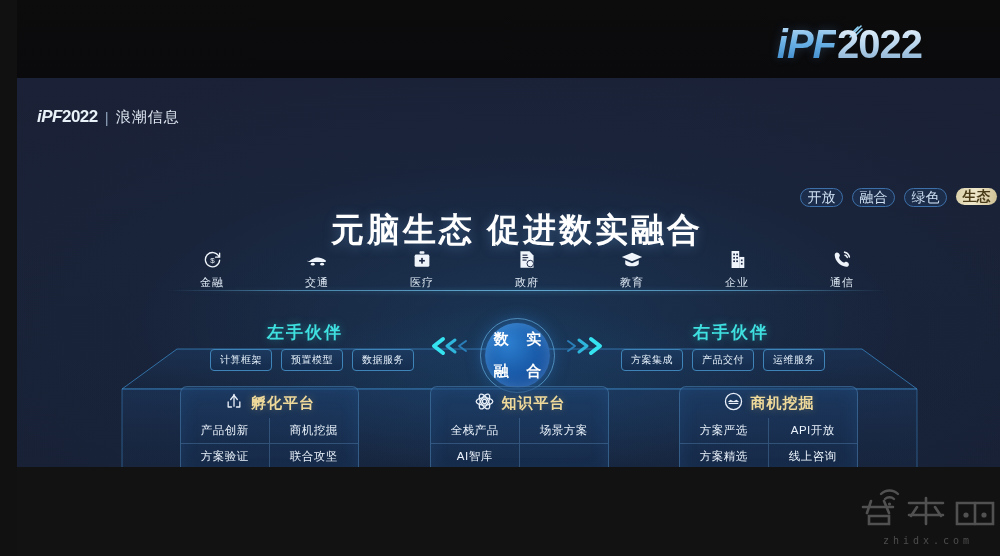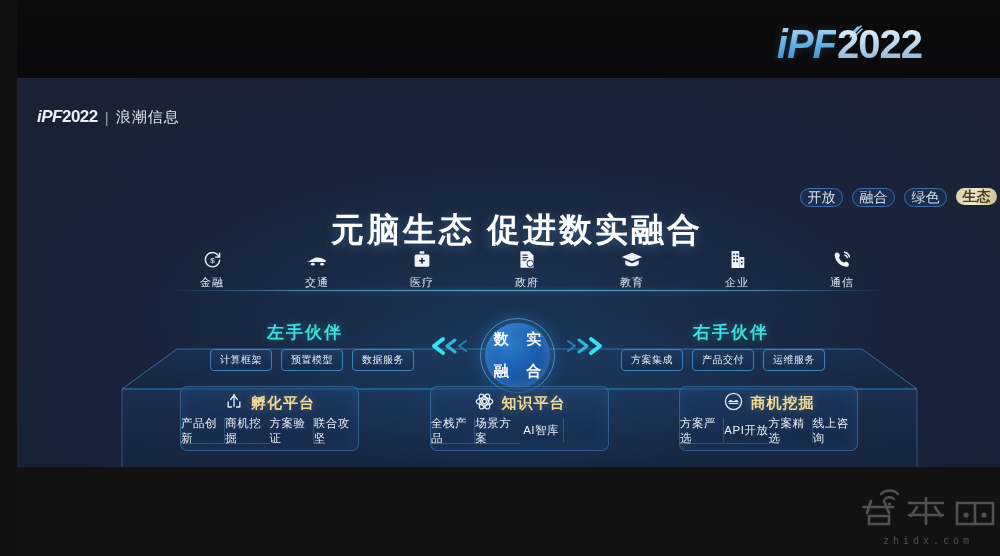--- a/index.html
+++ b/index.html
@@ -102,21 +102,21 @@
      border:1px solid rgba(86,150,205,.45);border-radius:7px;
      background:linear-gradient(180deg,rgba(30,62,104,.55) 0%,rgba(22,46,82,.45) 100%);
      box-shadow:inset 0 0 18px rgba(40,110,180,.2);padding-bottom:6px;}
   .panel.p1{left:163px;}
   .panel.p2{left:413px;}
   .panel.p3{left:662px;}
   .panel .head{display:flex;align-items:center;justify-content:center;gap:7px;
      height:29px;margin-top:2px;}
   .panel .head .ptitle{font-size:15px;font-weight:bold;letter-spacing:1px;
      color:#efd99a;text-shadow:0 0 8px rgba(220,190,110,.3);}
-  .cells{display:grid;grid-template-columns:1fr 1fr 1fr 1fr;}
+  .cells{display:grid;grid-template-columns:1fr 1fr;}
   .cell{height:25px;display:flex;align-items:center;justify-content:center;
         font-size:11.5px;color:#eaf2fb;letter-spacing:.5px;}
   .cells .cell:nth-child(odd){border-right:1px solid rgba(110,165,215,.3);}
   .cells .cell:nth-child(1),.cells .cell:nth-child(2){border-bottom:1px solid rgba(110,165,215,.3);}
 
   
   .botband{position:absolute;left:0;top:467px;width:1000px;height:89px;background:#121212;}
   .wm{position:absolute;right:14px;top:485px;width:150px;opacity:.42;}
   .wm .wmtxt{font-size:10px;letter-spacing:4px;color:#9a9a9a;text-align:center;
              margin-top:2px;font-family:"DejaVu Sans Mono",monospace;}

